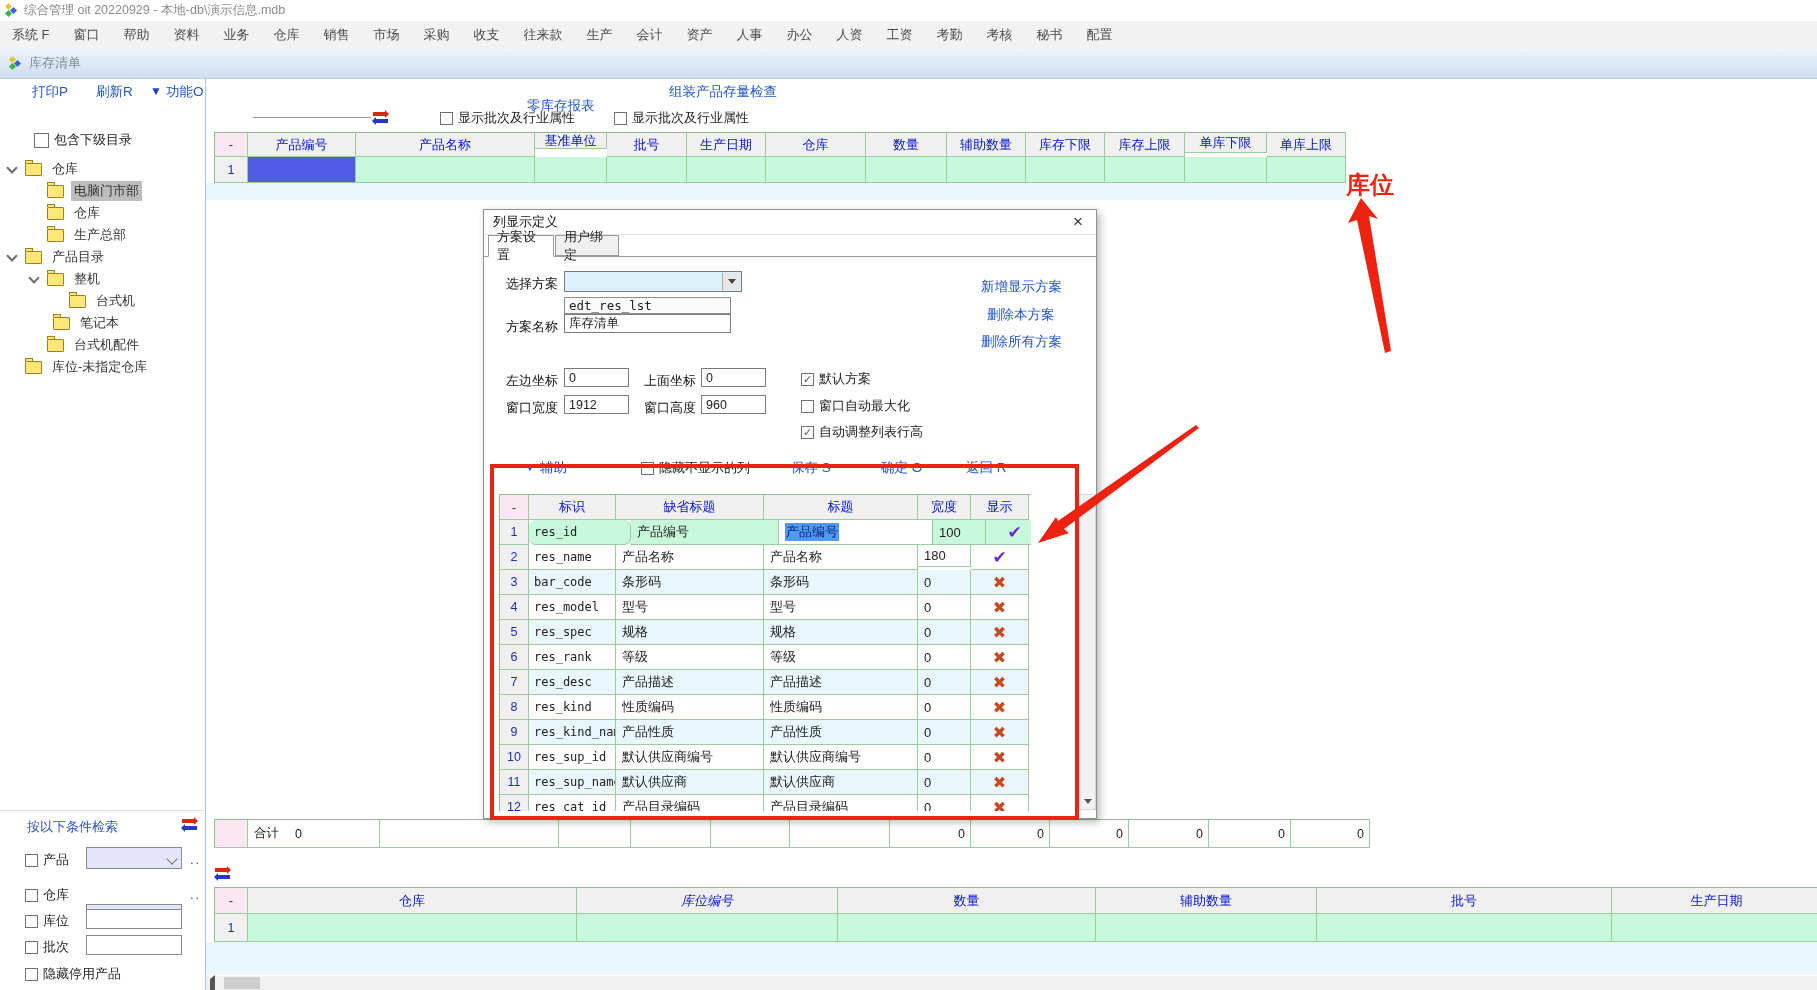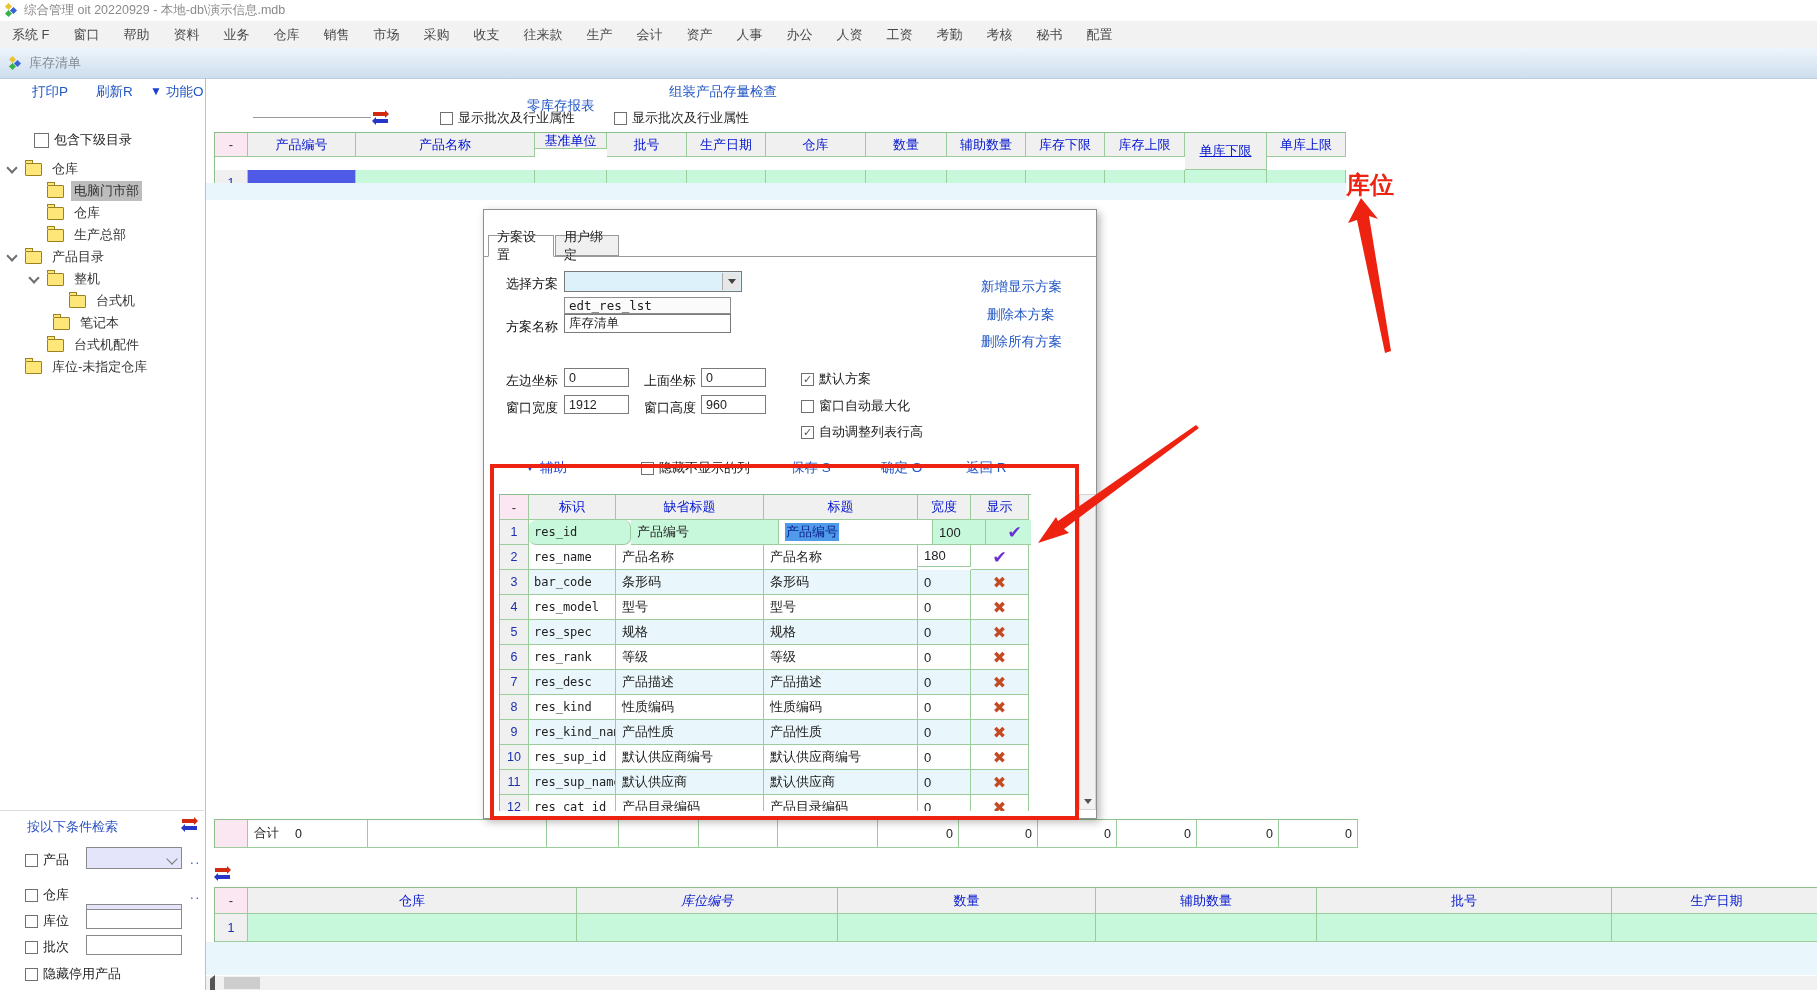--- a/index.html
+++ b/index.html
@@ -275,21 +275,21 @@
         <div class="gc gh" style="width: 108px; height: 24px;">产品编号</div>
         <div class="gc gh" style="width: 179px; height: 24px;">产品名称</div>
         <div class="gc gh" style="width: 72px; height: 16px; font-family: Liberation Mono, monospace;">基准单位</div>
         <div class="gc gh" style="width: 80px; height: 24px;">批号</div>
         <div class="gc gh" style="width: 79px; height: 24px;">生产日期</div>
         <div class="gc gh" style="width: 100px; height: 24px;">仓库</div>
         <div class="gc gh" style="width: 81px; height: 24px;">数量</div>
         <div class="gc gh" style="width: 79px; height: 24px;">辅助数量</div>
         <div class="gc gh" style="width: 79px; height: 24px;">库存下限</div>
         <div class="gc gh" style="width: 80px; height: 24px;">库存上限</div>
-        <div class="gc gh" style="width: 82px; height: 37px; text-decoration: underline;">单库下限</div>
+        <div class="gc gh" style="width: 82px; height: 20px;">单库下限</div>
         <div class="gc gh" style="width: 79px; height: 24px;">单库上限</div>
       </div>
       <div class="grow">
         <div class="gc gnum" style="width: 33px; height: 26px;">1</div>
         <div class="gc gsel" style="width: 108px; height: 26px;"></div>
         <div class="gc gmint" style="width: 179px; height: 26px;"></div>
         <div class="gc gmint" style="width: 72px; height: 26px;"></div>
         <div class="gc gmint" style="width: 80px; height: 26px;"></div>
         <div class="gc gmint" style="width: 79px; height: 26px;"></div>
         <div class="gc gmint" style="width: 100px; height: 26px;"></div>
@@ -299,21 +299,21 @@
         <div class="gc gmint" style="width: 80px; height: 26px;"></div>
         <div class="gc gmint" style="width: 82px; height: 26px;"></div>
         <div class="gc gmint" style="width: 79px; height: 26px;"></div>
       </div>
     </div>
   <div class="abs palestrip" style="left:206px;top:183px;width:1140px;height:17px"></div>
 
   <div id="total-grid" class="abs grid" style="left:214px;top:819px">
       <div class="grow">
         <div class="gc pinkc" style="width: 33px; height: 28px;"></div>
-        <div class="gc gtot" style="width: 120px; height: 28px;">
+        <div class="gc gtot" style="width: 132px; height: 28px;">
           <span>合计</span>
           <span>0</span>
         </div>
         <div class="gc gwhite" style="width: 179px; height: 28px;"></div>
         <div class="gc gwhite" style="width: 72px; height: 28px;"></div>
         <div class="gc gwhite" style="width: 80px; height: 28px;"></div>
         <div class="gc gwhite" style="width: 79px; height: 28px;"></div>
         <div class="gc gwhite" style="width: 100px; height: 28px;"></div>
         <div class="gc gwhite num" style="width: 81px; height: 28px;">0</div>
         <div class="gc gwhite num" style="width: 79px; height: 28px;">0</div>
@@ -353,20 +353,24 @@
       </div>
     </div>
   <div class="abs palestrip" style="left:206px;top:942px;width:1611px;height:33px"></div>
 
   <div class="abs" style="left:206px;top:976px;width:1611px;height:14px;background:#f1f1f1">
     <span style="position:absolute;left:4px;top:3px"><span class="tri-left"></span></span>
     <span style="position:absolute;left:18px;top:1px;width:36px;height:12px;background:#cdcdcd;display:block"></span>
   </div>
 
   <div id="dialog" class="abs">
+    <div id="dlg-title">
+      <span class="t">列显示定义</span>
+      <span id="dlg-close">×</span>
+    </div>
     <div class="dtab active" style="left:4px;width:66px">方案设置</div>
     <div class="dtab inactive" style="left:71px;width:64px;height:21px">用户绑定</div>
     <div id="dlg-tabline"></div>
 
     <div class="dlbl" style="left:22px;top:65px">选择方案</div>
     <div class="dfieldbox" style="left:80px;top:61px;width:178px;height:21px;background:#ddf1fb">
       <span></span>
       <span class="combo-btn">
           <span class="tri-down"></span>
         </span>

